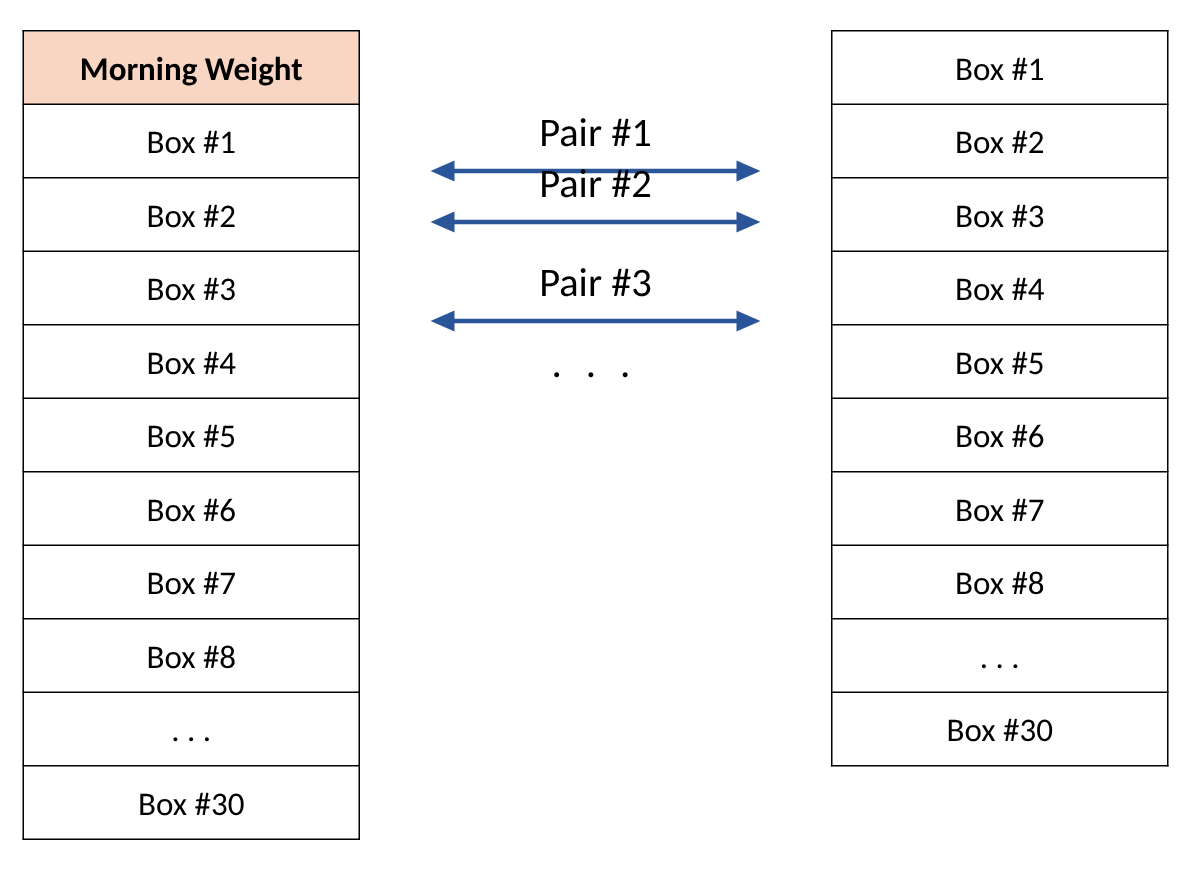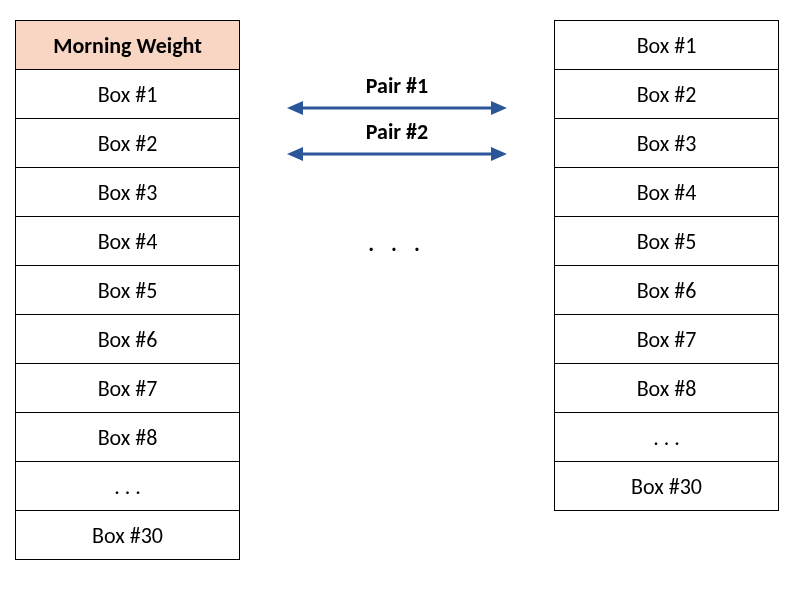--- a/index.html
+++ b/index.html
@@ -46,22 +46,22 @@
   }
   .pair-row {
     position: absolute;
     left: 0;
     right: 0;
     display: flex;
     flex-direction: column;
     align-items: center;
   }
   .pair-label {
-    font-weight: bold;
-    font-size: 22px;
+    font-weight: normal;
+    font-size: 27px;
     color: #000;
     margin-bottom: -2px;
   }
   .arrow-wrap {
     width: 220px;
     height: 22px;
     display: flex;
     align-items: center;
     justify-content: center;
   }
@@ -125,22 +125,32 @@
     <div class="pair-row" style="top:52px">
       <div class="pair-label">Pair #1</div>
       <div class="arrow-wrap">
         <svg class="arrow" width="220" height="18" viewBox="0 0 220 18">
           <line x1="12" y1="9" x2="208" y2="9" stroke="#2a5599" stroke-width="3"></line>
           <polygon points="0,9 16,2 16,16" fill="#2a5599"></polygon>
           <polygon points="220,9 204,2 204,16" fill="#2a5599"></polygon>
         </svg>
       </div>
     </div>
-    <div class="pair-row" style="top:98px">
+    <div class="pair-row" style="top:86px">
       <div class="pair-label">Pair #2</div>
+      <div class="arrow-wrap">
+        <svg class="arrow" width="220" height="18" viewBox="0 0 220 18">
+          <line x1="12" y1="9" x2="208" y2="9" stroke="#2a5599" stroke-width="3"></line>
+          <polygon points="0,9 16,2 16,16" fill="#2a5599"></polygon>
+          <polygon points="220,9 204,2 204,16" fill="#2a5599"></polygon>
+        </svg>
+      </div>
+    </div>
+    <div class="pair-row" style="top:152px">
+      <div class="pair-label">Pair #3</div>
       <div class="arrow-wrap">
         <svg class="arrow" width="220" height="18" viewBox="0 0 220 18">
           <line x1="12" y1="9" x2="208" y2="9" stroke="#2a5599" stroke-width="3"></line>
           <polygon points="0,9 16,2 16,16" fill="#2a5599"></polygon>
           <polygon points="220,9 204,2 204,16" fill="#2a5599"></polygon>
         </svg>
       </div>
     </div>
     <div class="ellipsis" style="top:210px">. . .</div>
   </div>

